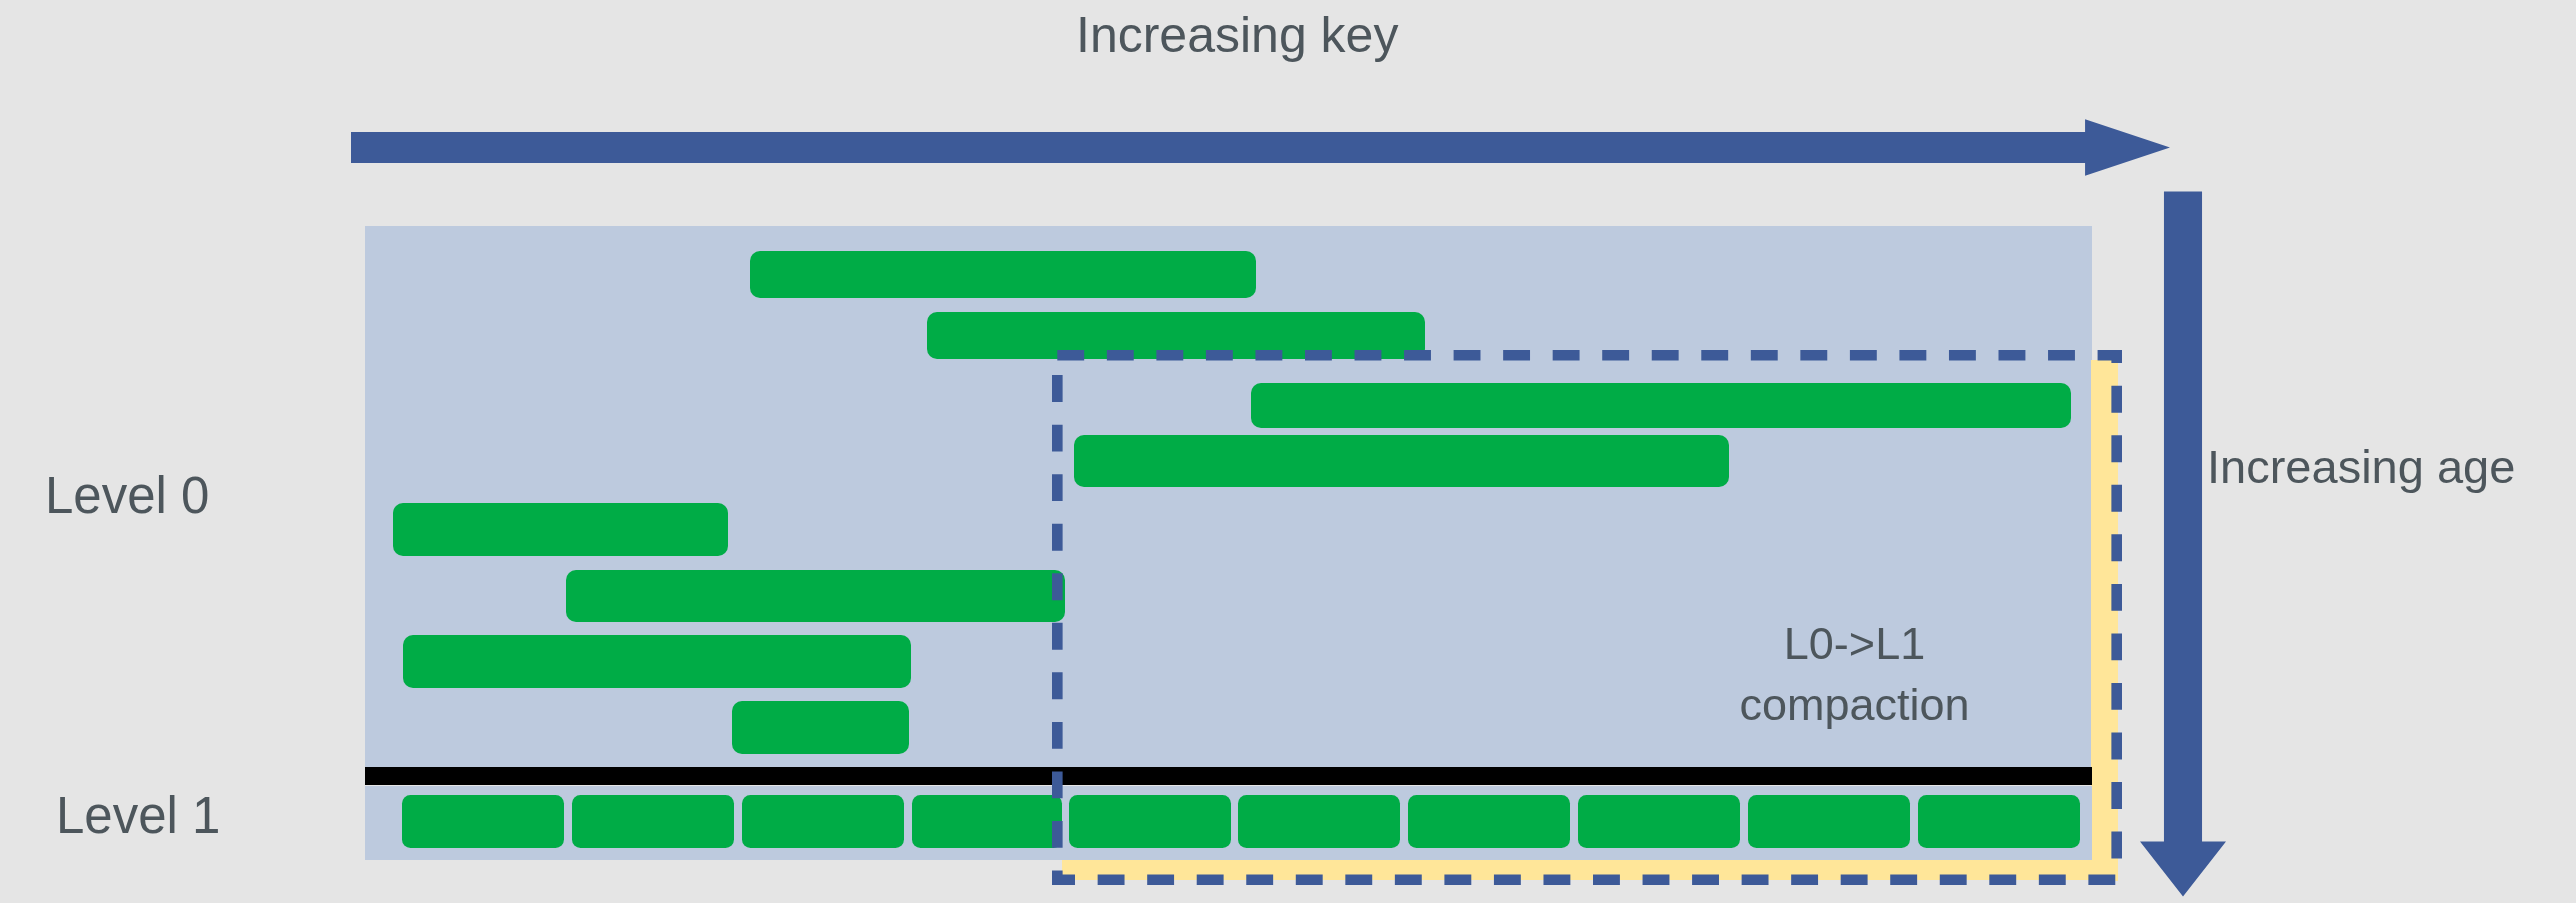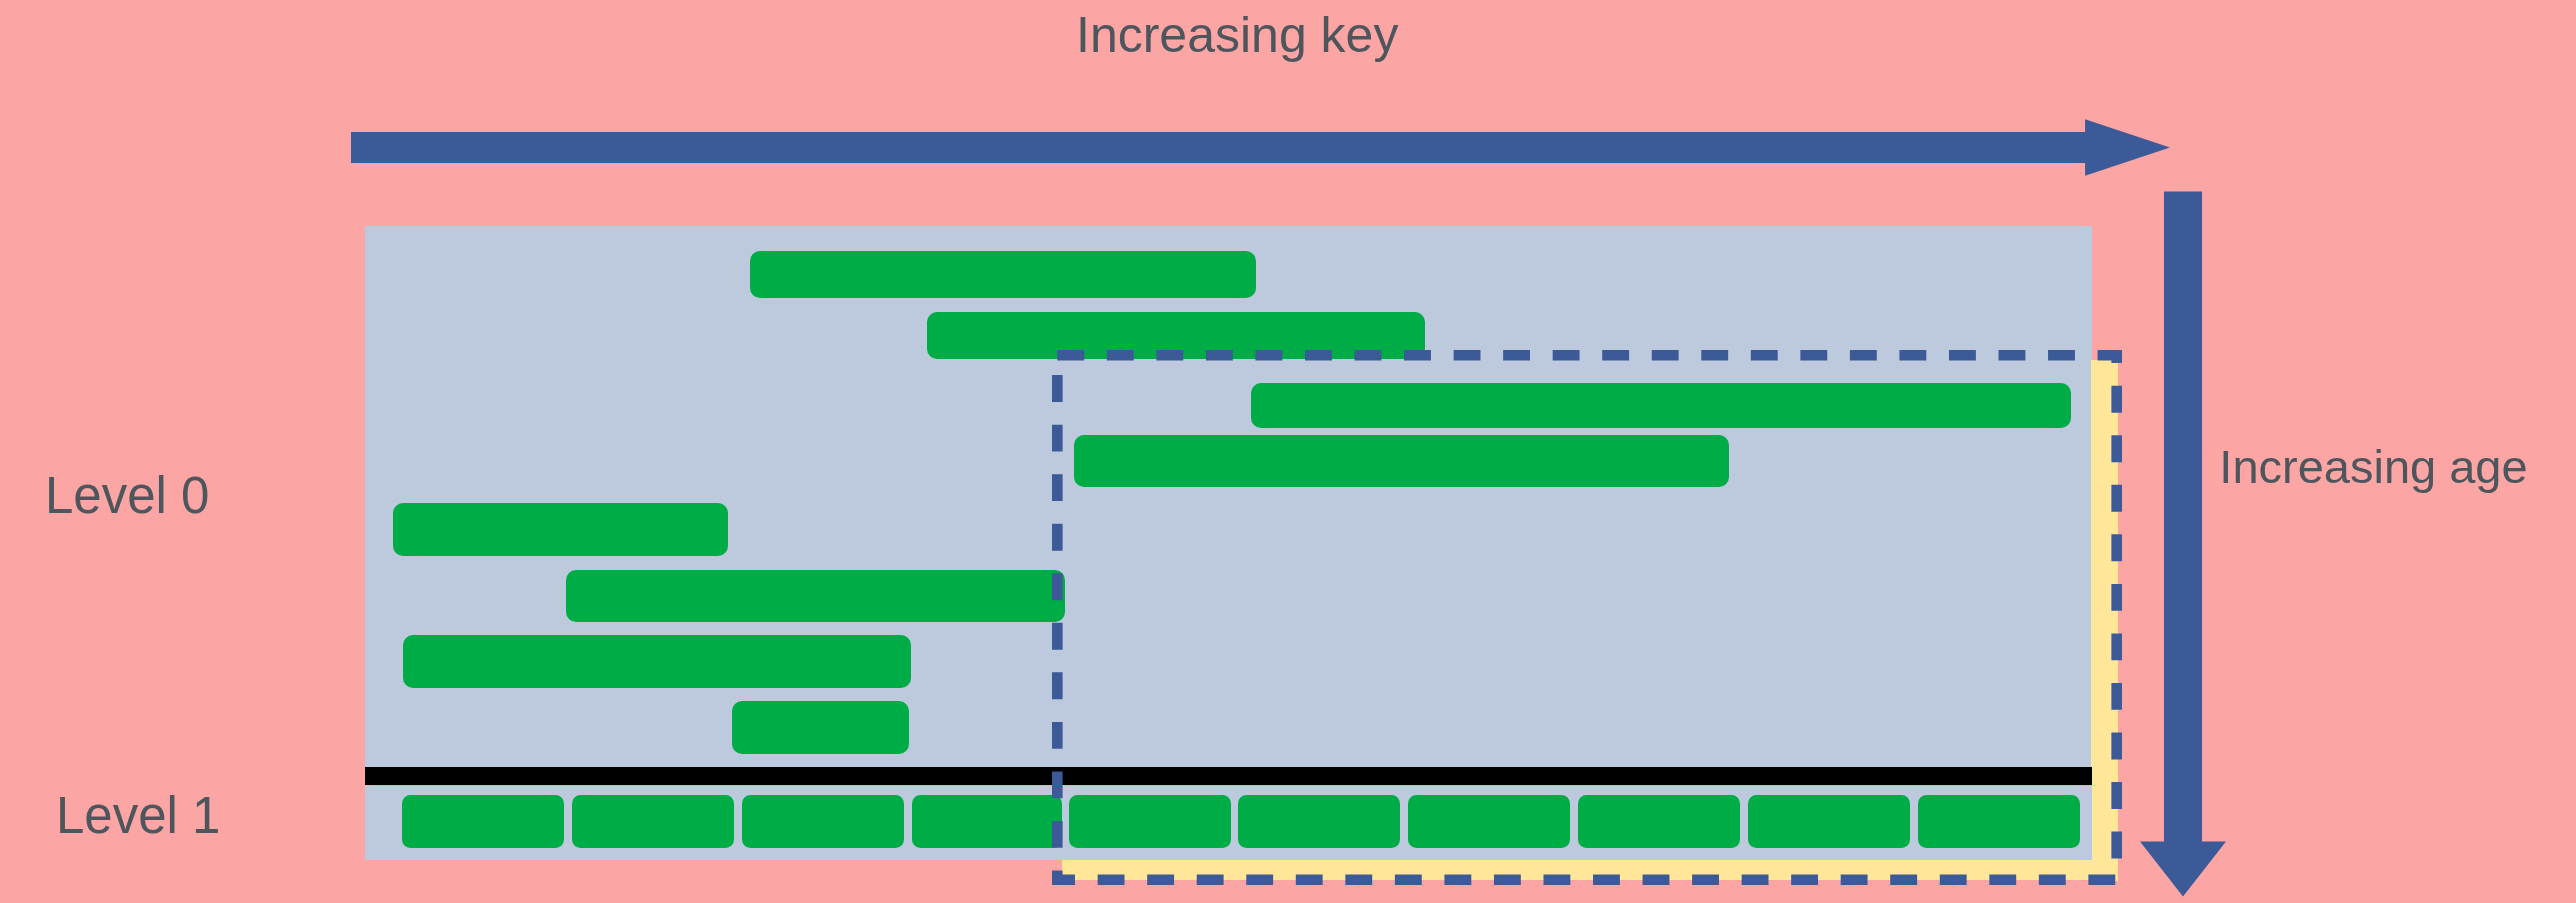--- a/index.html
+++ b/index.html
@@ -7,21 +7,21 @@
     padding: 0;
     background: #000000;
   }
   body {
     font-family: "Liberation Sans", sans-serif;
   }
   #stage {
     position: relative;
     width: 2576px;
     height: 904px;
-    background: #fca5a5;
+    background: #e5e5e5;
     overflow: hidden;
   }
 
   
   .label {
     position: absolute;
     color: #4d565c;
     font-weight: 400;
     line-height: 1.18;
     white-space: pre;
@@ -30,21 +30,20 @@
   #increasing-key-label {
     left: 1076px;
     top: 5.7px;
     font-size: 50px;
   }
   #increasing-age-label {
     left: 2207px;
     top: 439px;
     width: 333px;
     font-size: 47px;
-    text-align: center;
     white-space: normal;
   }
   #level0-label {
     left: 45px;
     top: 466px;
     font-size: 51px;
   }
   #level1-label {
     left: 45px;
     top: 786px;
@@ -207,20 +206,21 @@
       <div class="sst l1" style="left: 742px; top: 795px; width: 162px; height: 53px; background: rgb(0, 172, 70);"></div>
       <div class="sst l1" style="left: 912px; top: 795px; width: 150px; height: 53px; background: rgb(0, 172, 70);"></div>
       <div class="sst l1" style="left: 1069px; top: 795px; width: 162px; height: 53px; background: rgb(0, 172, 70);"></div>
       <div class="sst l1" style="left: 1238px; top: 795px; width: 162px; height: 53px; background: rgb(0, 172, 70);"></div>
       <div class="sst l1" style="left: 1408px; top: 795px; width: 162px; height: 53px; background: rgb(0, 172, 70);"></div>
       <div class="sst l1" style="left: 1578px; top: 795px; width: 162px; height: 53px; background: rgb(0, 172, 70);"></div>
       <div class="sst l1" style="left: 1748px; top: 795px; width: 162px; height: 53px; background: rgb(0, 172, 70);"></div>
       <div class="sst l1" style="left: 1918px; top: 795px; width: 162px; height: 53px; background: rgb(0, 172, 70);"></div>
     </div>
 
+  <div class="label" id="compaction-label"><span>L0-&gt;L1</span><br><span>compaction</span></div>
 
   <div id="dashed-region">
     <svg width="1070" height="535" viewBox="0 0 1512 756">
       <rect x="7.5" y="7.5" width="1497" height="741" fill="none" stroke="#3d5a98" stroke-width="15" stroke-dasharray="38 32"></rect>
     </svg>
   </div>
 
 </div>
 
 

